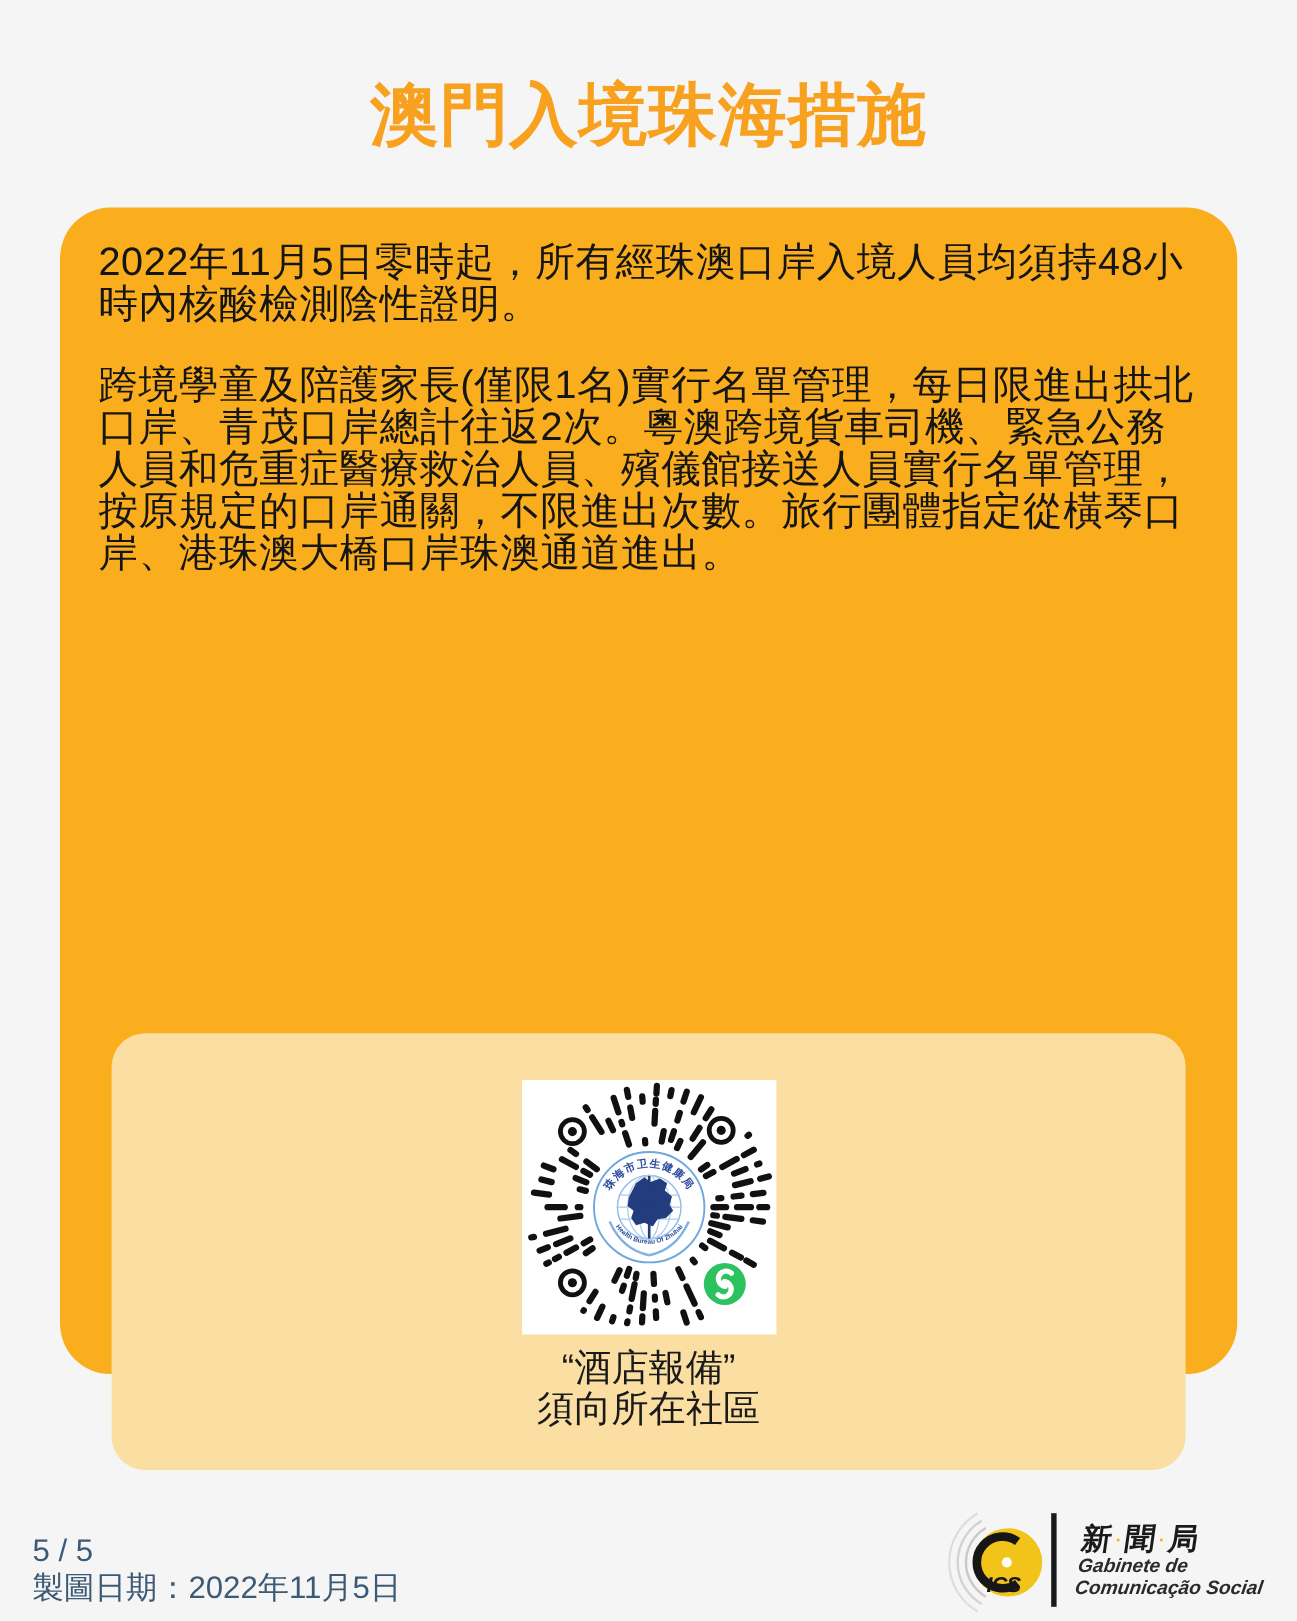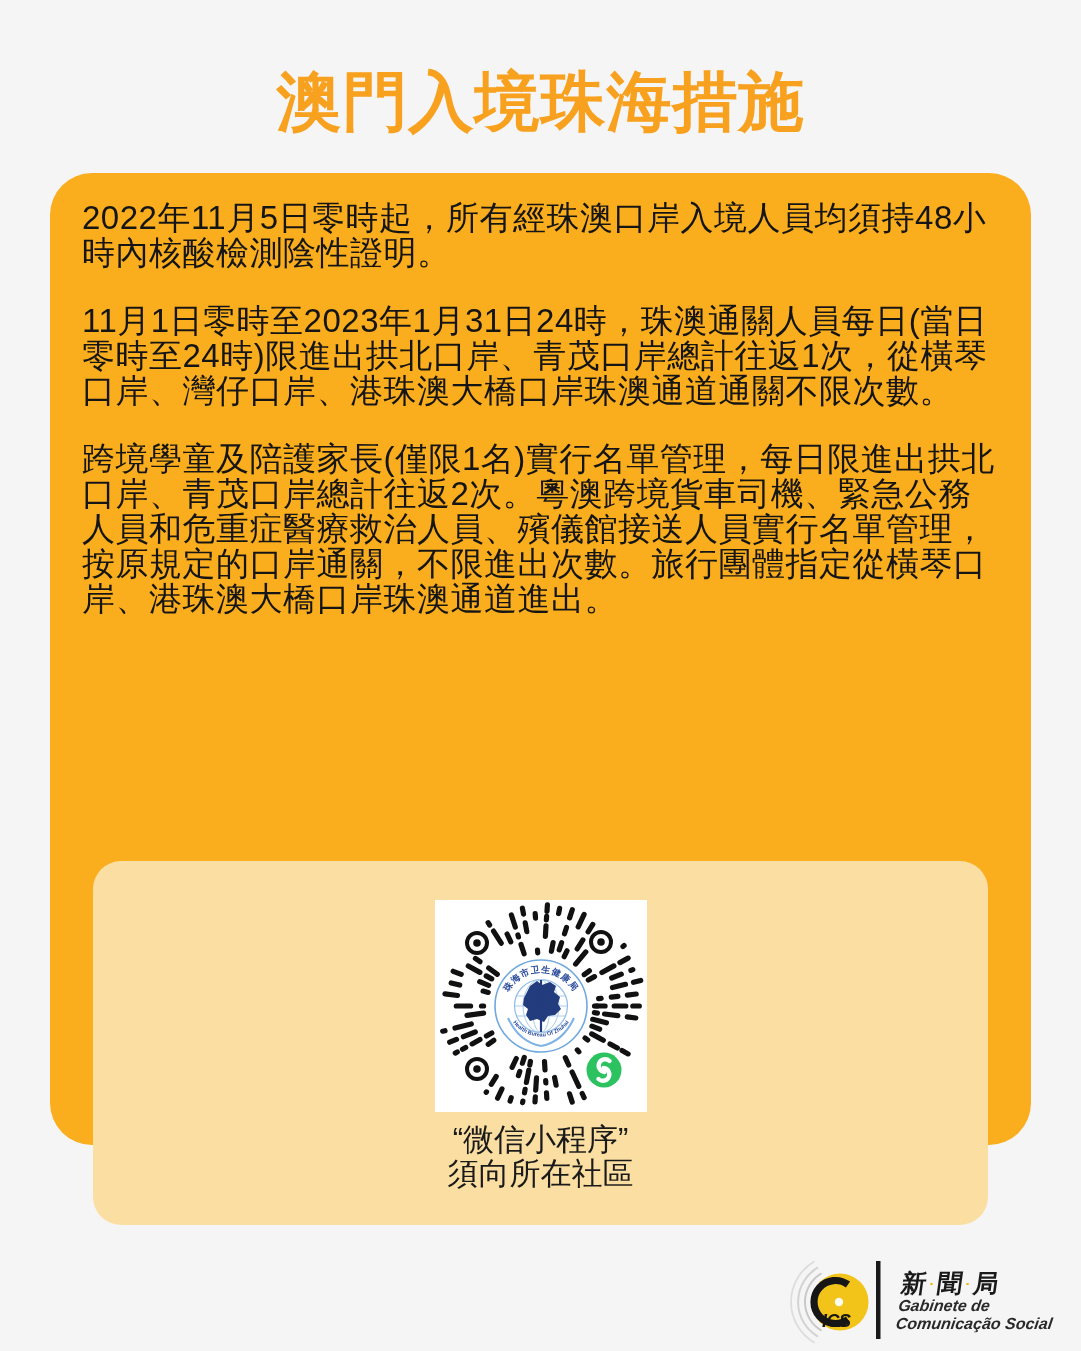--- a/index.html
+++ b/index.html
@@ -11,21 +11,21 @@
   }
   *{margin:0;padding:0;box-sizing:border-box;}
   html,body{background:#888;}
   body{font-family:"Liberation Sans","DejaVu Sans",sans-serif;}
   .page{
     position:relative;width:1081px;height:1351px;background:var(--bg);
     overflow:hidden;margin:0 auto;
   }
   .title{
     position:absolute;top:58px;left:0;width:100%;text-align:center;
-    font-size:65px;font-weight:bold;color:var(--title-orange);
+    font-size:57px;font-weight:bold;color:var(--title-orange);
     letter-spacing:1px;
   }
   .card{
     position:absolute;left:50px;top:173px;width:981px;height:972px;
     background:var(--orange);border-radius:42px;
   }
   .card-text{
     padding:27px 30px 0 32px;color:#151515;
     font-size:33px;line-height:35px;letter-spacing:0.5px;
   }
@@ -60,21 +60,20 @@
 </head>
 <body>
 
 <div class="page">
 
   <div class="title">澳門入境珠海措施</div>
 
   <div class="card">
     <div class="card-text">
       <p>2022年11月5日零時起，所有經珠澳口岸入境人員均須持48小時內核酸檢測陰性證明。</p>
-      <p>11月1日零時至2023年1月31日24時，珠澳通關人員每日(當日零時至24時)限進出拱北口岸、青茂口岸總計往返1次，從橫琴口岸、灣仔口岸、港珠澳大橋口岸珠澳通道通關不限次數。</p>
       <p>跨境學童及陪護家長(僅限1名)實行名單管理，每日限進出拱北口岸、青茂口岸總計往返2次。粵澳跨境貨車司機、緊急公務人員和危重症醫療救治人員、殯儀館接送人員實行名單管理，按原規定的口岸通關，不限進出次數。旅行團體指定從橫琴口岸、港珠澳大橋口岸珠澳通道進出。</p>
     </div>
 
     <div class="qr-panel">
       <div class="qr-box">
         <svg viewBox="0 0 212 212">
 
           <g id="qr-dashes">
               <line x1="159.5" y1="106.0" x2="162.1" y2="106.0" stroke="#111" stroke-width="5.2" stroke-linecap="round"></line>
               <line x1="179.2" y1="106.0" x2="190.8" y2="106.0" stroke="#111" stroke-width="5.2" stroke-linecap="round"></line>
@@ -202,26 +201,30 @@
           </g>
 
           <g transform="translate(169,170)">
             <circle r="17.5" fill="#2BC25F"></circle>
             <path d="M 5.5,-9 A 6.4,6.4 0 1 0 0.4,2" fill="none" stroke="#ffffff" stroke-width="4.4" stroke-linecap="round"></path>
             <path d="M -5.5,9 A 6.4,6.4 0 1 0 -0.4,-2" fill="none" stroke="#ffffff" stroke-width="4.4" stroke-linecap="round"></path>
           </g>
         </svg>
       </div>
       <div class="qr-caption">
-        <div>“微信小程序”</div>
+        <div>“酒店報備”</div>
         <div>須向所在社區</div>
       </div>
     </div>
   </div>
 
+  <div class="footer-left">
+    <div>5 / 5</div>
+    <div>製圖日期：2022年11月5日</div>
+  </div>
 
   <div class="footer-right">
     <svg class="gcs-mark" width="112" height="90" viewBox="0 0 112 90">
       <g>
         <path d="M 43.5,17.4 A 33,33 0 0 0 43.5,74.6" fill="none" stroke="#C9C9C9" stroke-width="2"></path>
         <path d="M 40,11.4 A 40,40 0 0 0 40,80.6" fill="none" stroke="#D3D3D3" stroke-width="2"></path>
         <path d="M 36.5,5.3 A 47,47 0 0 0 36.5,86.7" fill="none" stroke="#DDDDDD" stroke-width="1.8"></path>
       </g>
       <circle cx="62" cy="46" r="28.5" fill="#F2C318"></circle>
       <path d="M 70,28.5 A 21.5,21.5 0 1 0 70,63.5" fill="none" stroke="#161616" stroke-width="7.2"></path>

